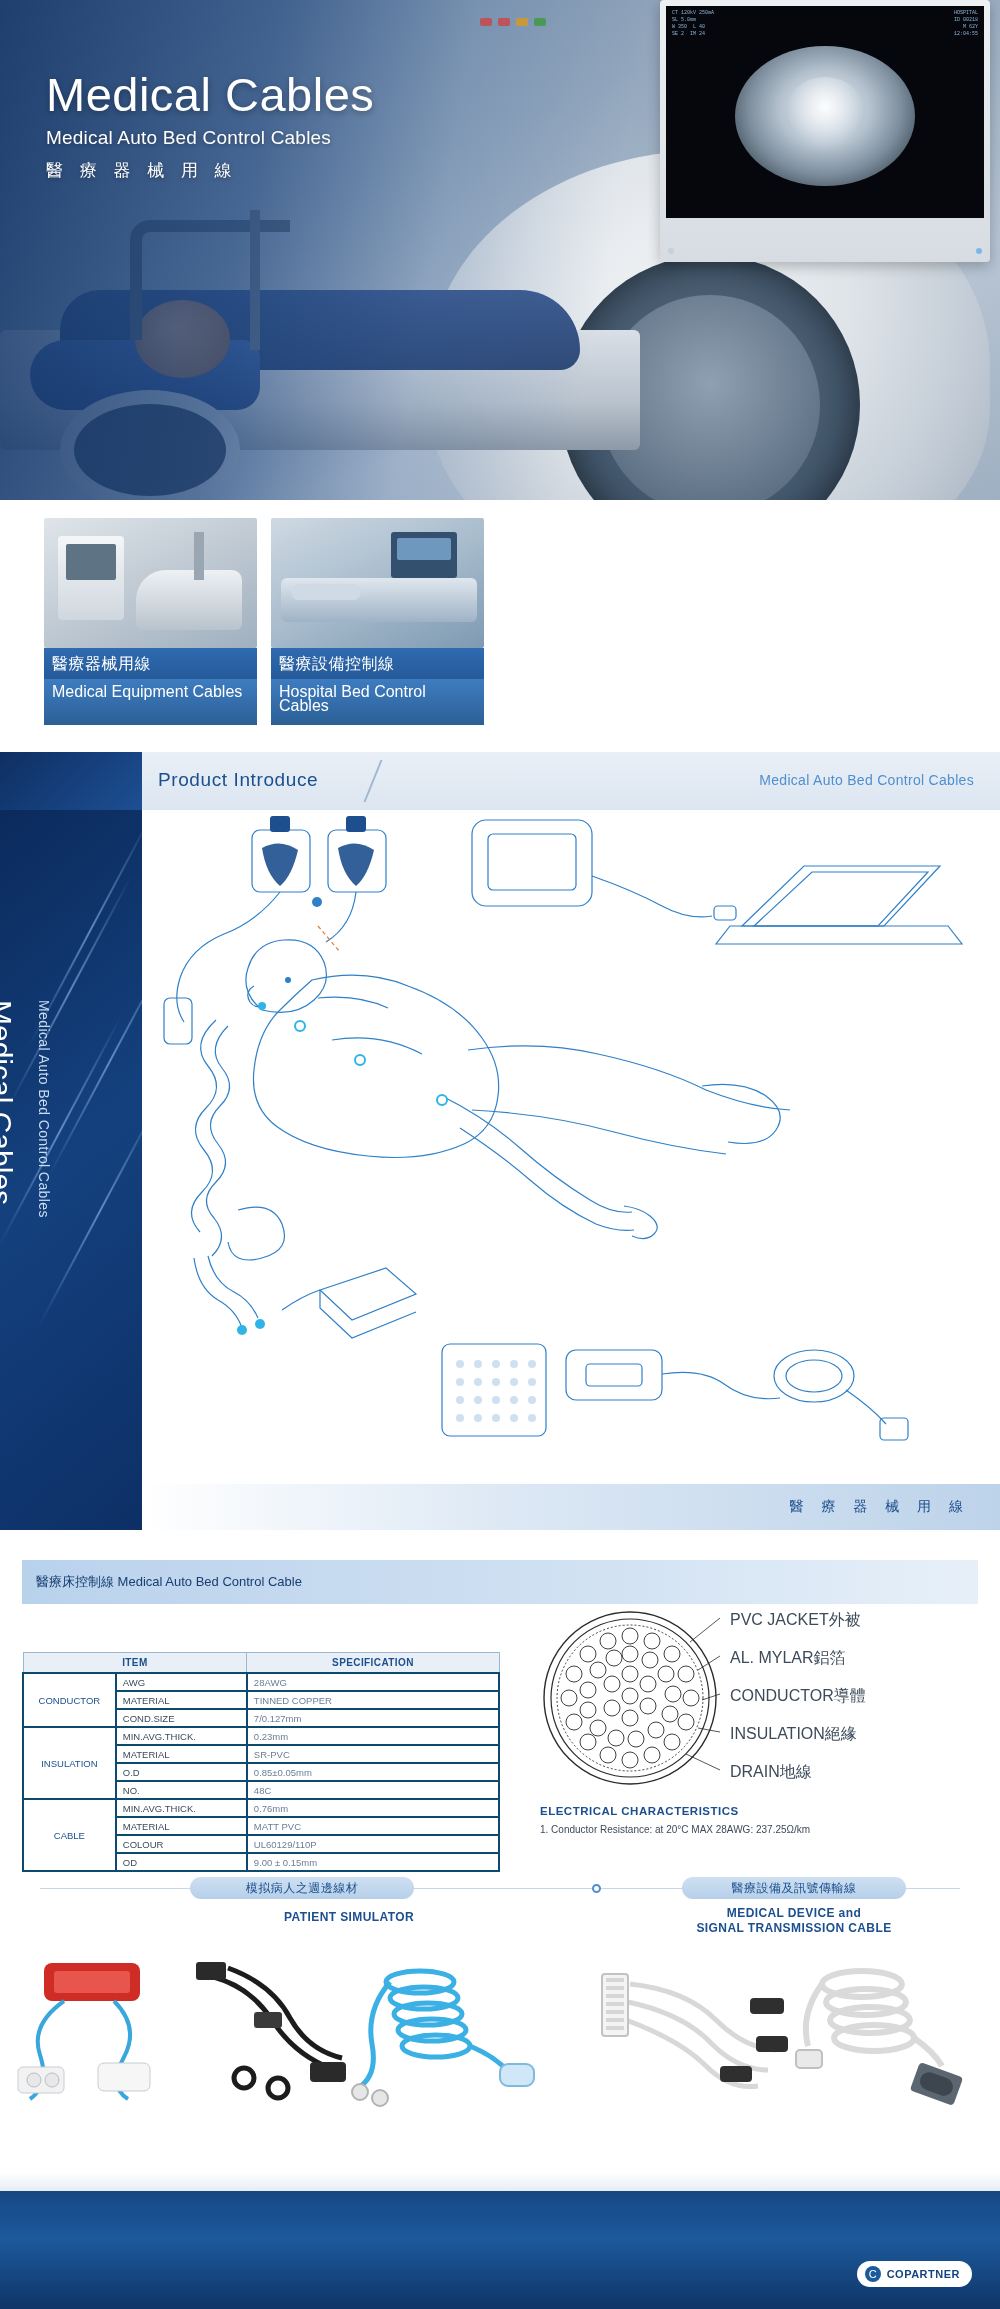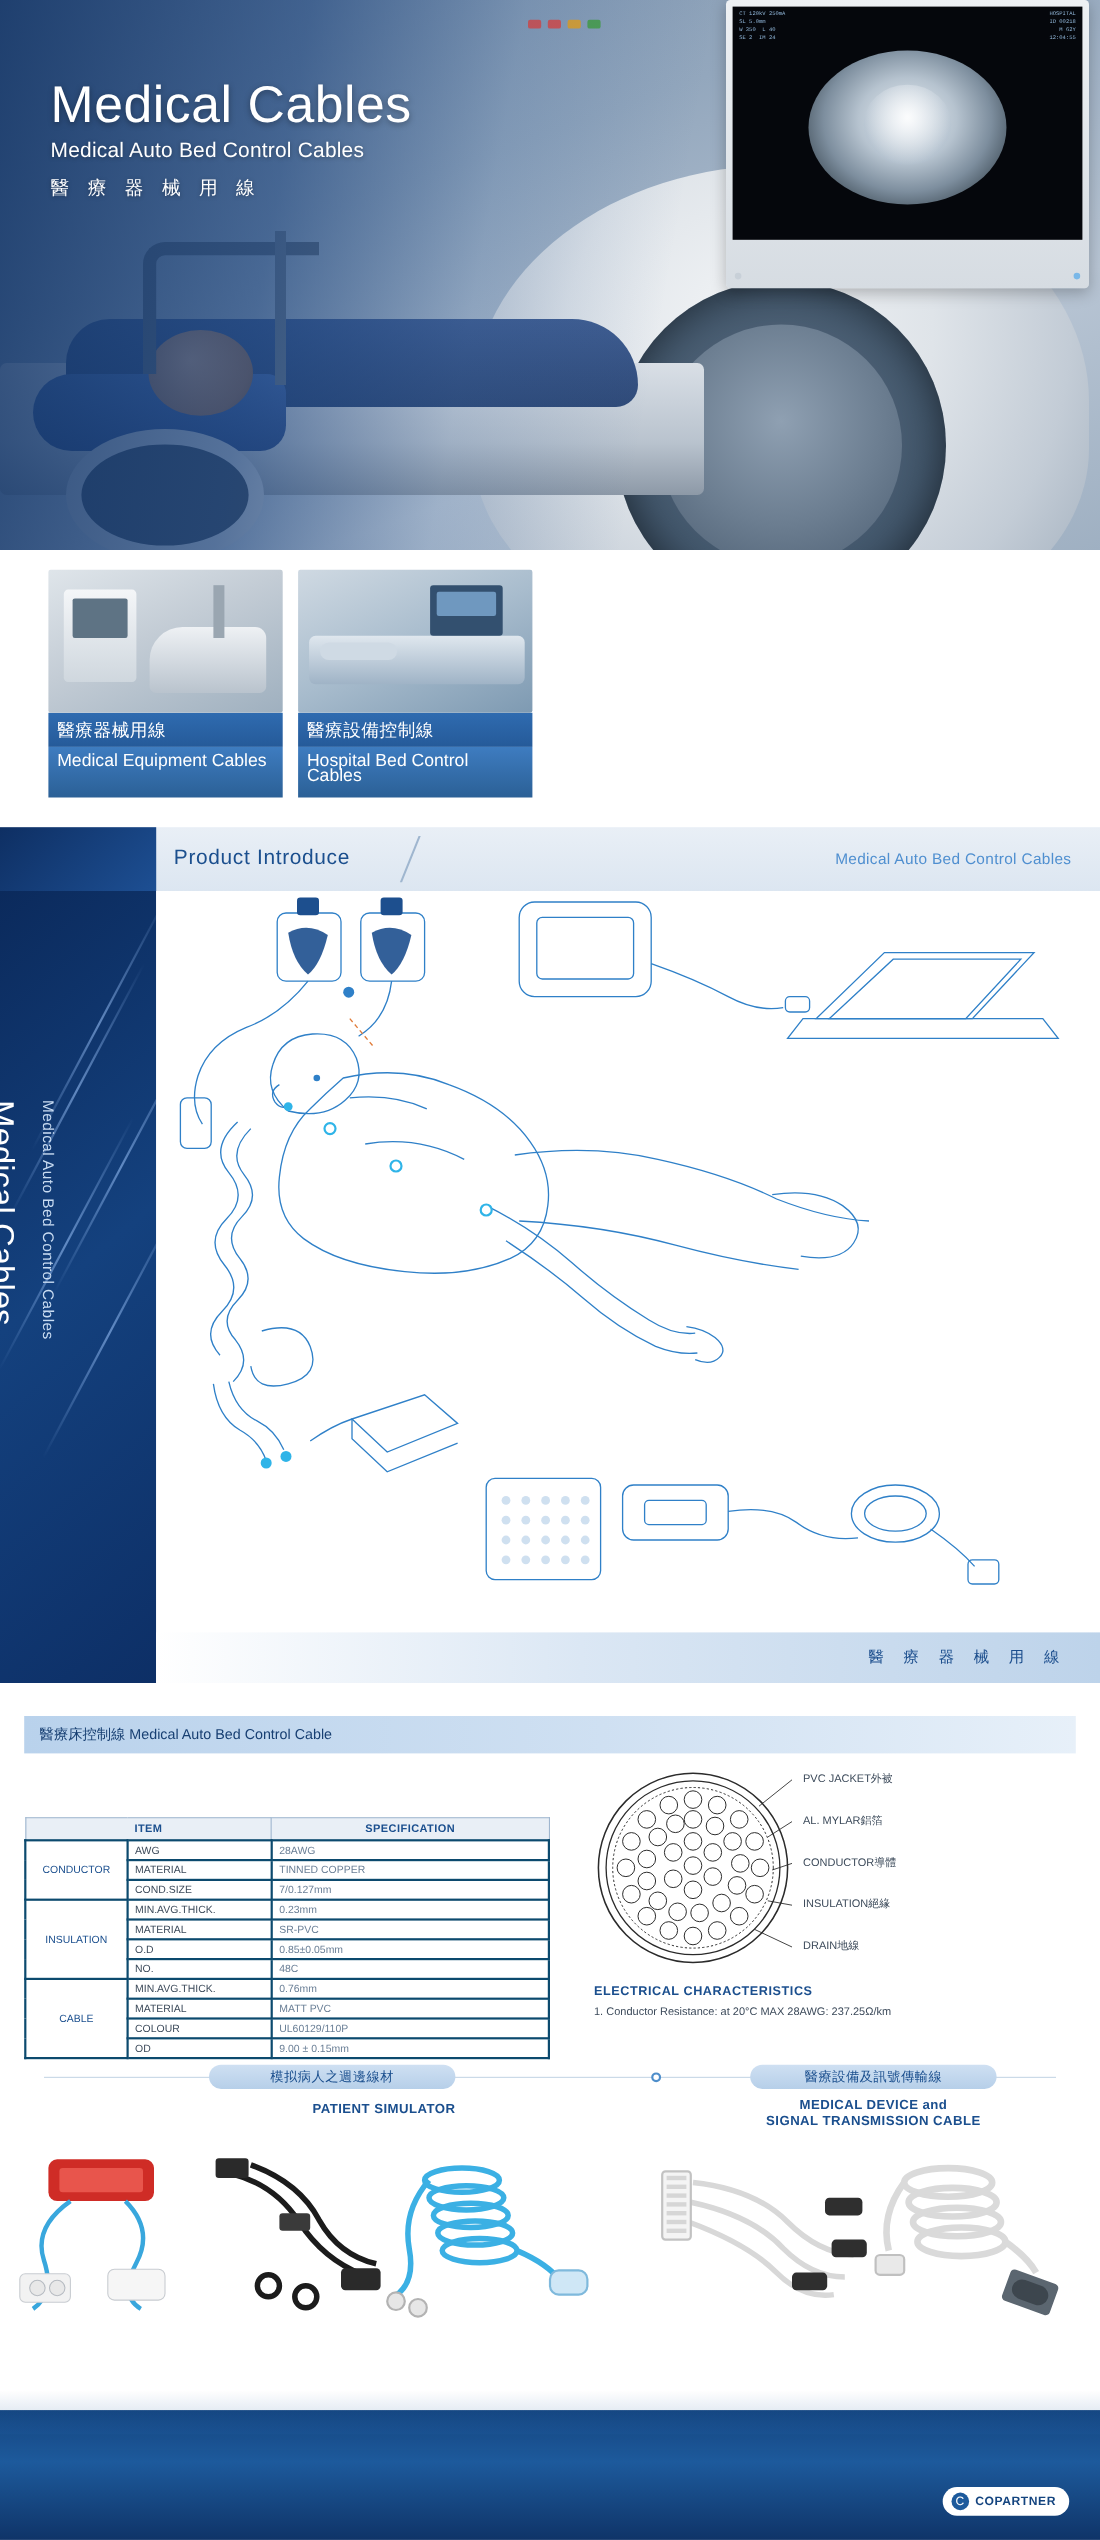--- a/index.html
+++ b/index.html
@@ -259,21 +259,21 @@
     width: 858px; height: 46px;
     background: linear-gradient(90deg,#ffffff 0%, #dbe7f4 45%, #bdd3ea 100%);
     display: flex; align-items: center; justify-content: flex-end;
     padding-right: 30px;
     font-size: 14px; color: #1c4e8d; letter-spacing: 7px;
   }
 
   
   .spec-header {
     position: absolute; left: 22px; top: 1560px;
-    width: 956px; height: 34px;
+    width: 956px; height: 44px;
     background: linear-gradient(90deg,#b9d2ec 0%, #cfe0f2 55%, #e7f0f9 100%);
     display: flex; align-items: center;
     padding-left: 14px;
     font-size: 13px; color: #173f72;
   }
   .spec-body { position: absolute; left: 22px; top: 1604px; width: 956px; }
   table.spec {
     border-collapse: collapse;
     width: 478px;
     font-size: 9.5px;
@@ -293,21 +293,21 @@
     padding: 2.5px 6px;
     height: 16px;
   }
   td.grp { width: 92px; text-align: center; color: #1b4f8e; font-size: 9.5px; }
   td.lbl { width: 130px; }
   td.val { width: 250px; color: #6a7f96; }
 
   
   .xsec { position: absolute; left: 540px; top: 1608px; width: 180px; height: 180px; }
   .xsec svg { display: block; }
-  .callouts { position: absolute; left: 720px; top: 1608px; font-size: 10px; color: #3c4a5a; }
+  .callouts { position: absolute; left: 720px; top: 1608px; font-size: 16px; color: #3c4a5a; }
   .callout { position: absolute; white-space: nowrap; }
   .elec-title {
     position: absolute; left: 540px; top: 1805px;
     font-size: 11.5px; color: #1b4f8e; font-weight: bold; letter-spacing: .5px;
   }
   .elec-line {
     position: absolute; left: 540px; top: 1824px;
     font-size: 10px; color: #3c4a5a;
   }
 

